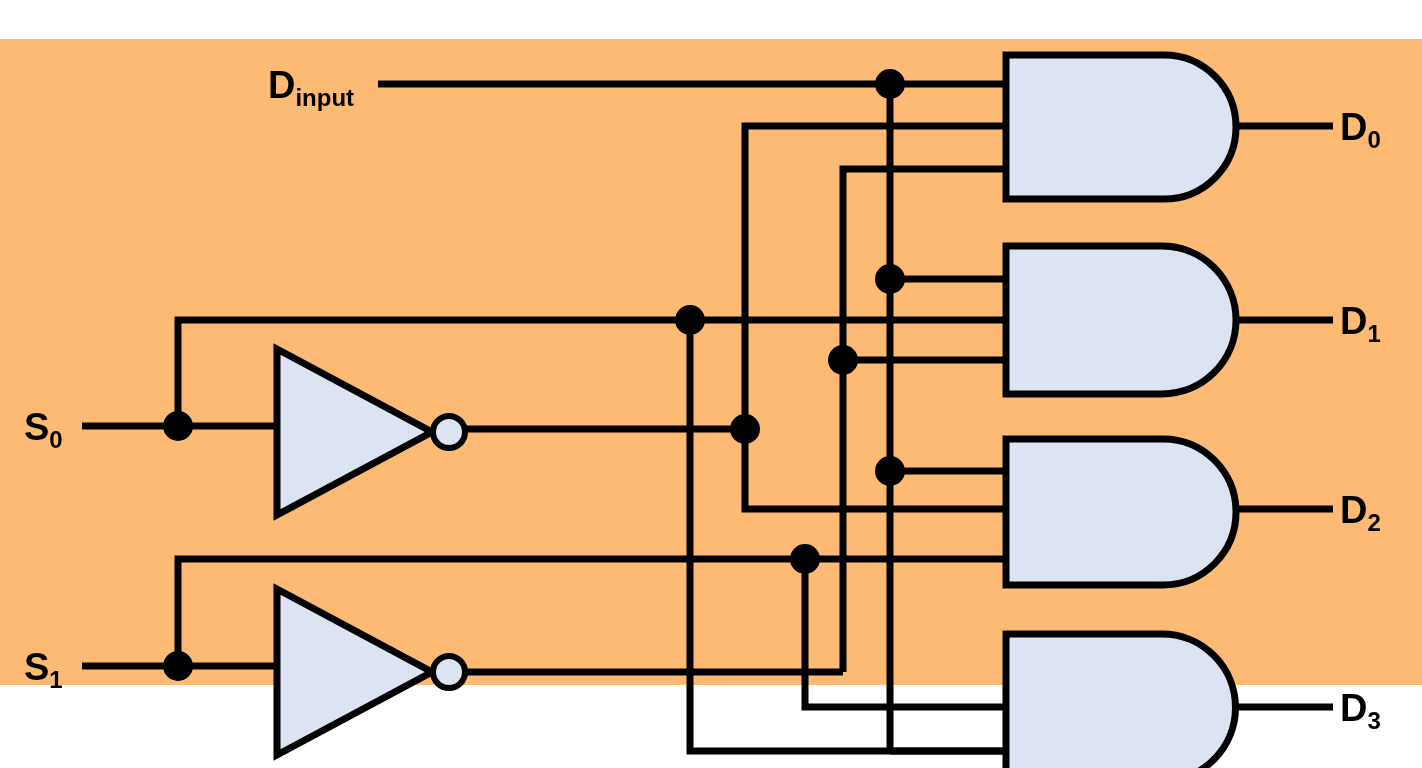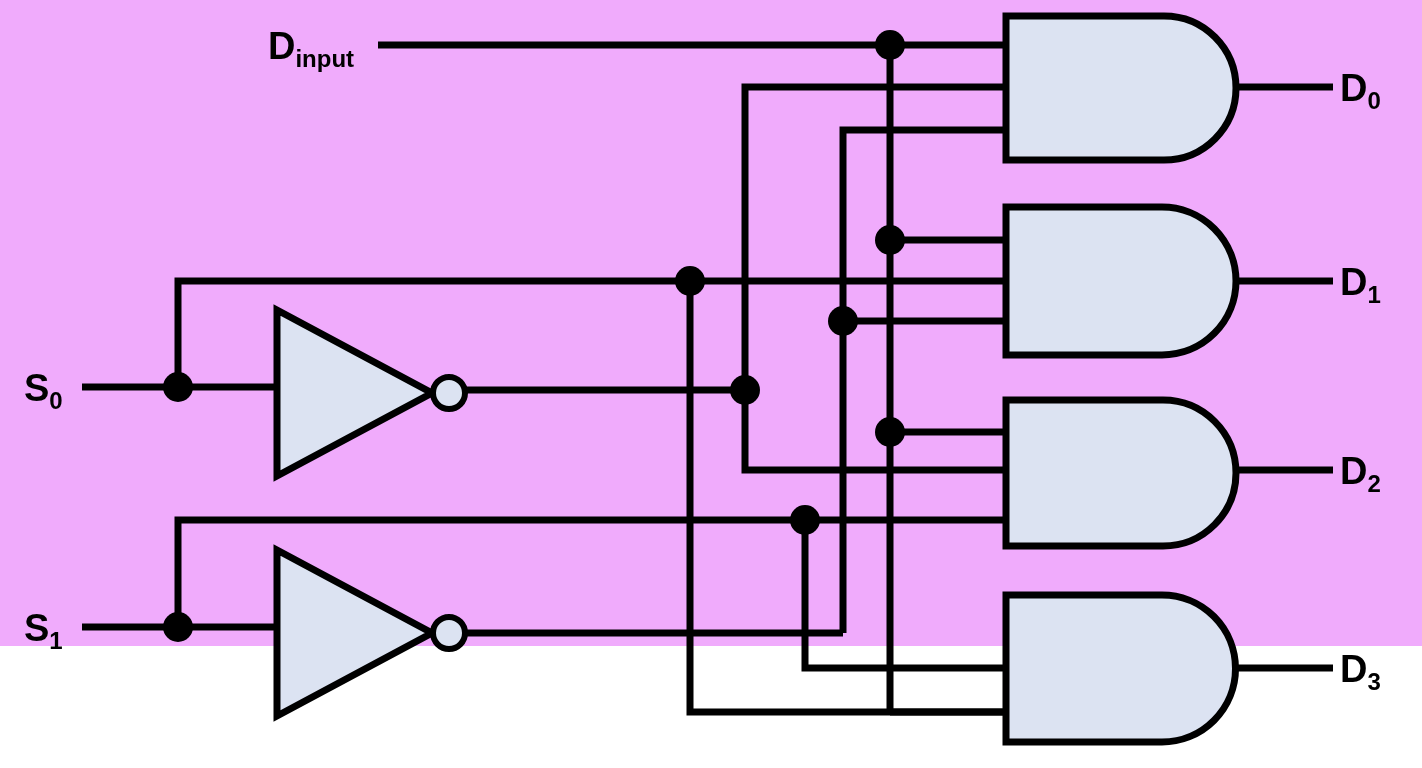--- a/index.html
+++ b/index.html
@@ -10,21 +10,22 @@
   body {
     width: 1422px;
     height: 768px;
     font-family: "Liberation Sans", sans-serif;
     overflow: hidden;
   }
   #circuit-root {
     position: relative;
     width: 1422px;
     height: 646px;
-    background: #f0abfc;
+    background: #fdba74;
+    margin-top: 39px;
   }
   svg#circuit-svg {
     display: block;
     width: 1422px;
     height: 768px;
   }
   .wire {
     stroke: #000000;
     stroke-width: 7;
     stroke-linecap: butt;

